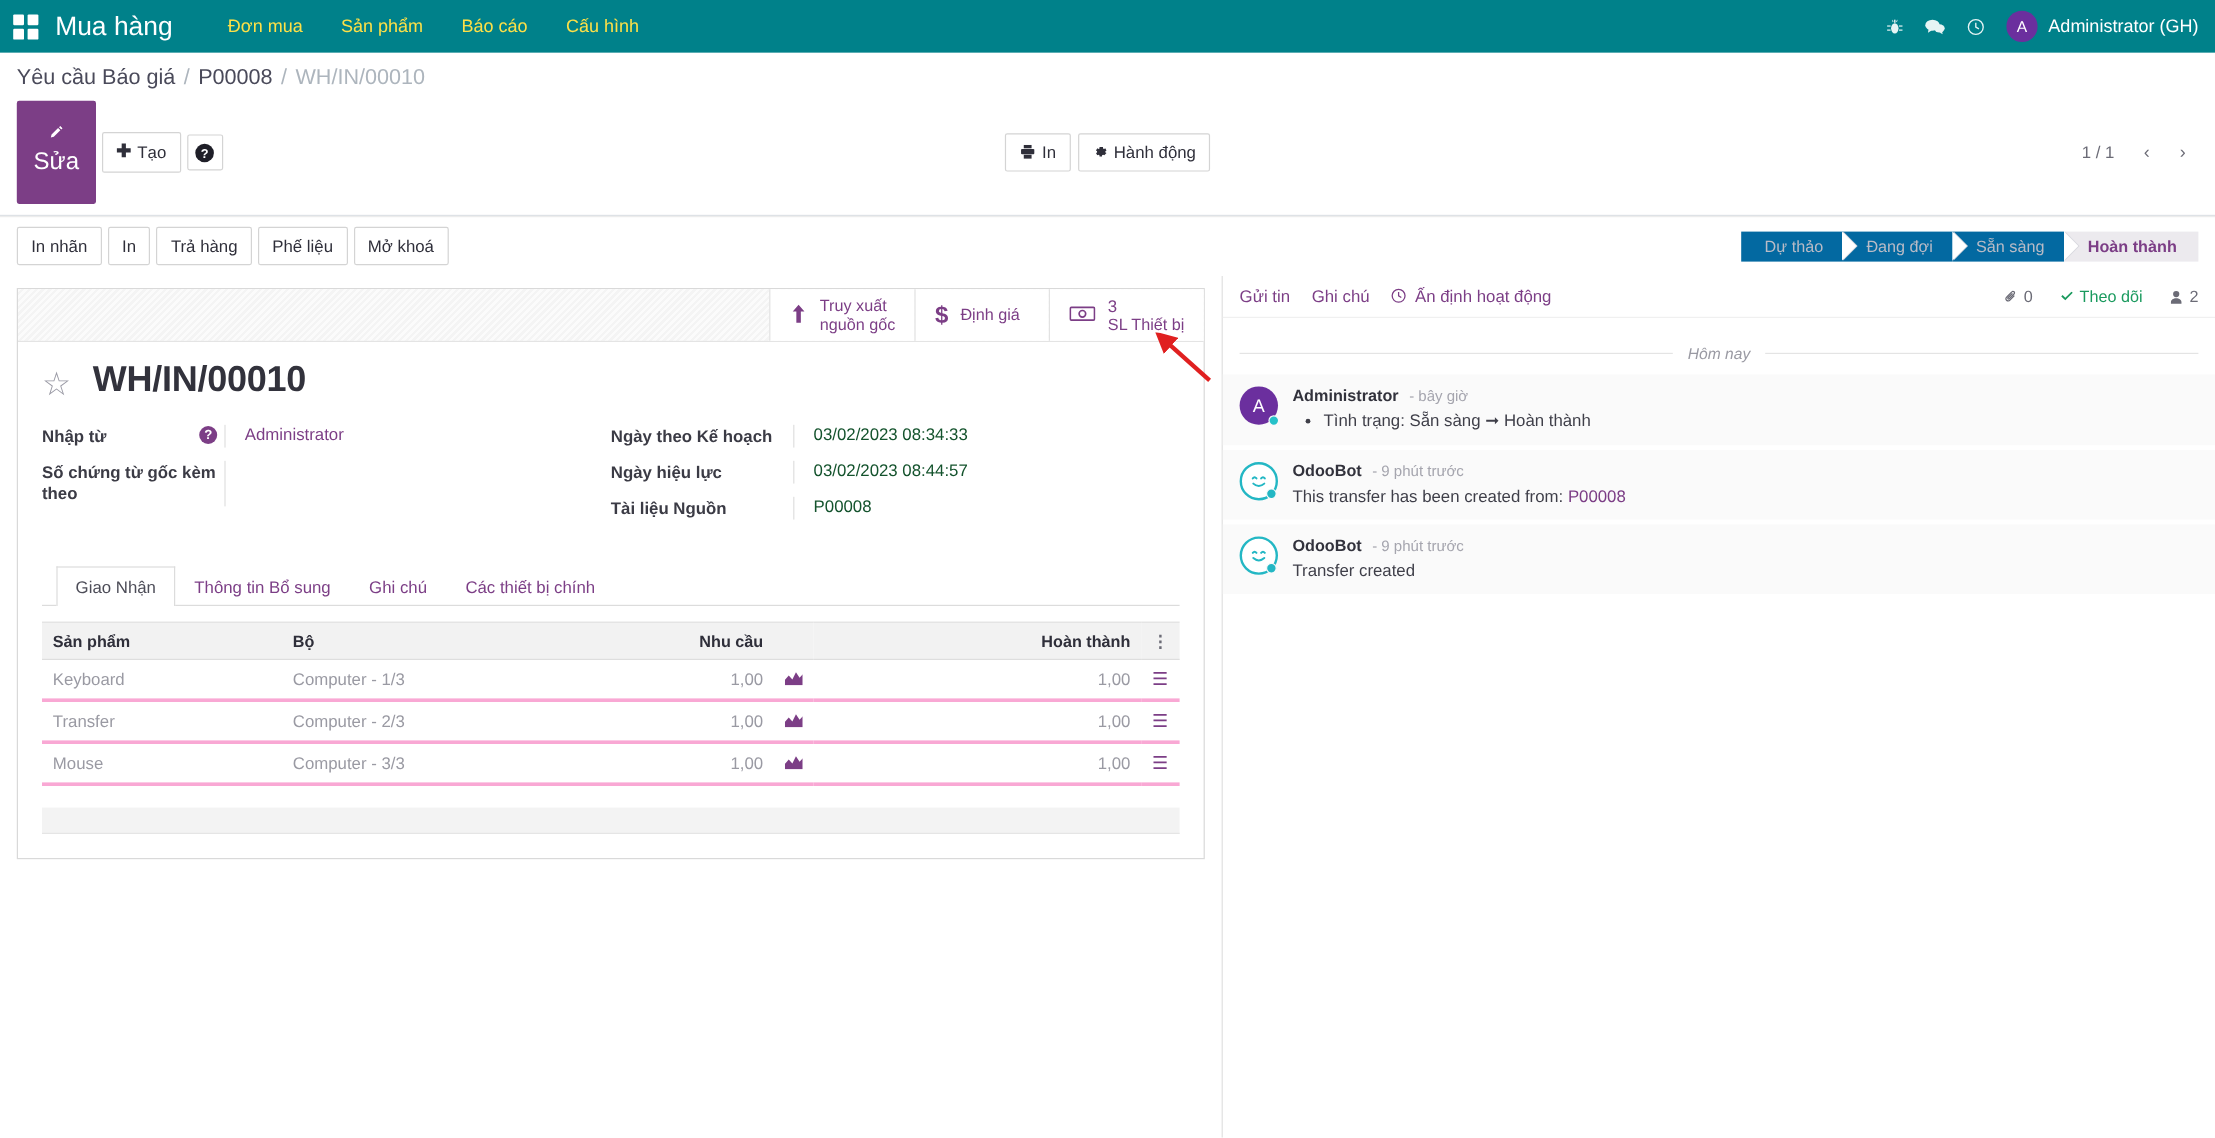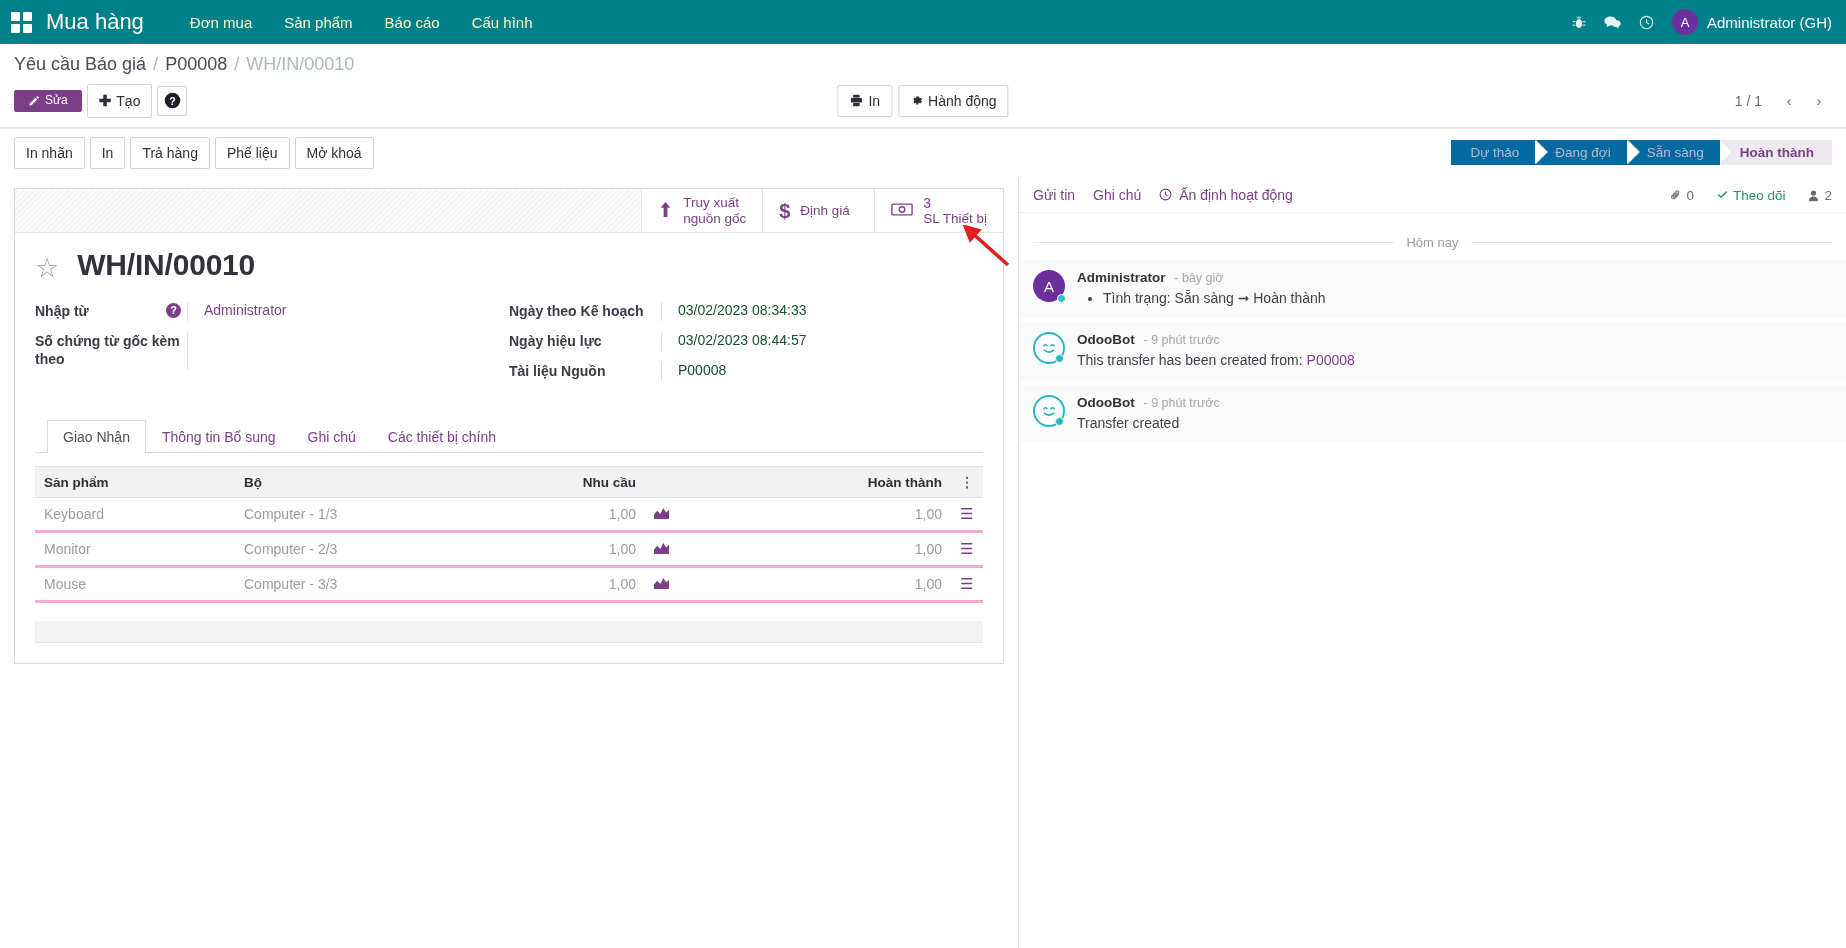--- a/index.html
+++ b/index.html
@@ -37,21 +37,21 @@
     font-size: 22px;
     margin-left: 12px;
     margin-right: 30px;
     font-weight: 400;
     white-space: nowrap;
   }
   .nav-menu { display: flex; align-items: center; gap: 0px; }
   .nav-menu .item {
     padding: 11px 16px;
     font-size: 15px;
-    color: #fef9c3;
+    color: #fde047;
     white-space: nowrap;
     cursor: pointer;
   }
   .nav-right {
     margin-left: auto;
     display: flex;
     align-items: center;
     gap: 18px;
   }
   .nav-icon {
@@ -109,22 +109,23 @@
     font-family: inherit;
     white-space: nowrap;
     display: inline-flex;
     align-items: center;
     gap: 5px;
   }
   .btn-primary {
     background: #7c3e86;
     border-color: #7c3e86;
     color: #fff;
-    font-size: 12px;
-    padding: 1px 13px;
+    font-size: 20px;
+    padding: 19px 13px;
+    flex-direction: column;
   }
   .btn-group-left { display: flex; gap: 5px; align-items: center; }
   .btn-round-help {
     width: 30px; height: 30px; padding: 0;
     display: inline-flex; align-items: center; justify-content: center;
     font-size: 15px;
   }
   .cp-center {
     position: absolute;
     left: 50%;
@@ -404,21 +405,21 @@
     margin: 22px 14px 10px 14px;
     color: #9a9aa3;
     font-size: 13px;
   }
   .today-sep::before, .today-sep::after {
     content: "";
     height: 1px;
     background: #e4e4e4;
     flex: 1;
   }
-  .today-sep .lbl { white-space: nowrap; }
+  .today-sep .lbl { white-space: nowrap; font-style: italic; }
 
   .msg {
     display: flex;
     gap: 12px;
     padding: 10px 14px;
     background: #fafafa;
     margin-bottom: 4px;
   }
   .msg-avatar {
     width: 32px; height: 32px; border-radius: 50%;
@@ -682,21 +683,21 @@
             <tbody>
               <tr>
                 <td>Keyboard</td>
                 <td>Computer - 1/3</td>
                 <td class="num">1,00</td>
                 <td class="ico"><span class="sparkline"></span></td>
                 <td class="num">1,00</td>
                 <td class="ico"><span class="list-icon">☰</span></td>
               </tr>
               <tr>
-                <td>Monitor</td>
+                <td>Transfer</td>
                 <td>Computer - 2/3</td>
                 <td class="num">1,00</td>
                 <td class="ico"><span class="sparkline"></span></td>
                 <td class="num">1,00</td>
                 <td class="ico"><span class="list-icon">☰</span></td>
               </tr>
               <tr>
                 <td>Mouse</td>
                 <td>Computer - 3/3</td>
                 <td class="num">1,00</td>

